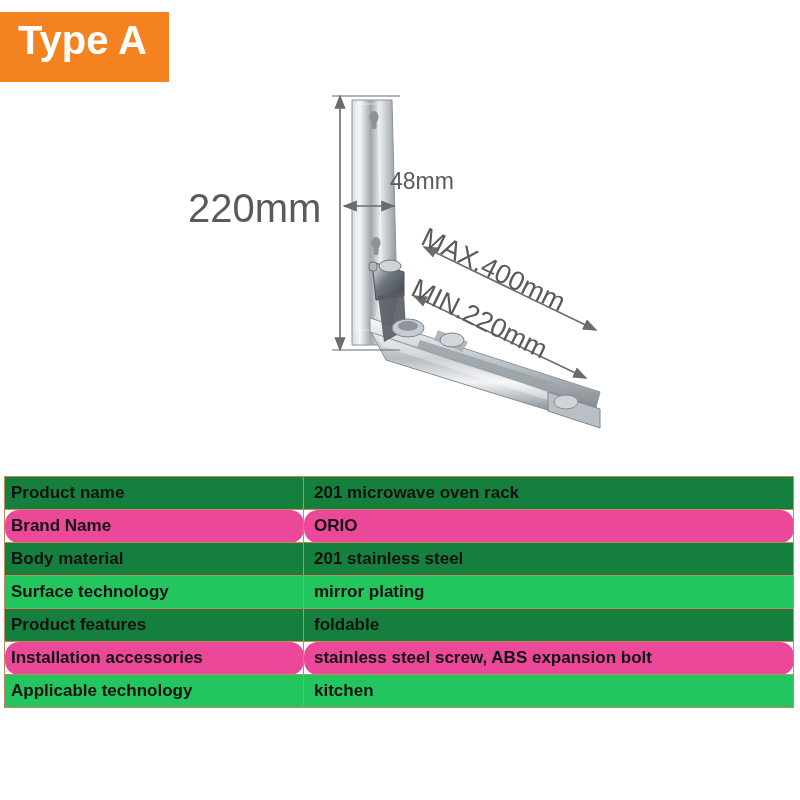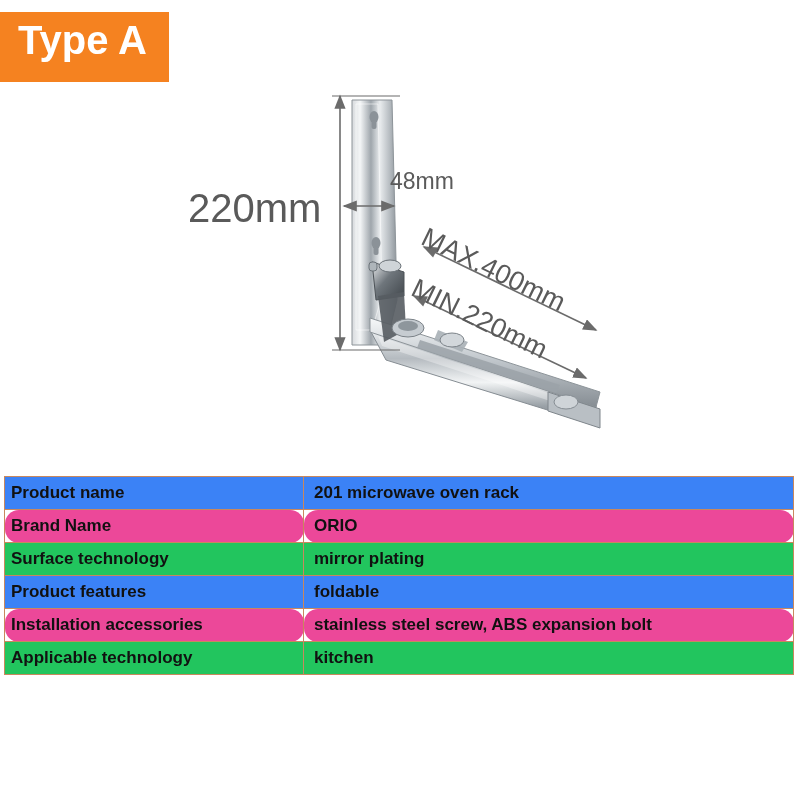--- a/index.html
+++ b/index.html
@@ -91,21 +91,21 @@
     padding: 0 0 0 6px;
     vertical-align: middle;
     font-family: "Liberation Sans", sans-serif;
   }
   .spec-table td.key {
     width: 292px;
   }
   .spec-table td.val {
     padding-left: 10px;
   }
-  .row-white td { background: #3b82f6; }
+  .row-white td { background: #15803d; }
   .row-tint td { background: #ec4899; border-radius: 14px; }
   .row-tint-light td { background: #22c55e; }
 </style>
 </head>
 <body>
 
 <div class="illustration">
 
   <svg width="800" height="460" viewBox="0 0 800 460">
     <defs>
@@ -191,20 +191,24 @@
 <table class="spec-table">
   <tbody>
     <tr class="row-white">
       <td class="key">Product name</td>
       <td class="val">201 microwave oven rack</td>
     </tr>
     <tr class="row-tint">
       <td class="key">Brand Name</td>
       <td class="val">ORIO</td>
     </tr>
+    <tr class="row-white">
+      <td class="key">Body material</td>
+      <td class="val">201 stainless steel</td>
+    </tr>
     <tr class="row-tint-light">
       <td class="key">Surface technology</td>
       <td class="val">mirror plating</td>
     </tr>
     <tr class="row-white">
       <td class="key">Product features</td>
       <td class="val">foldable</td>
     </tr>
     <tr class="row-tint">
       <td class="key">Installation accessories</td>

